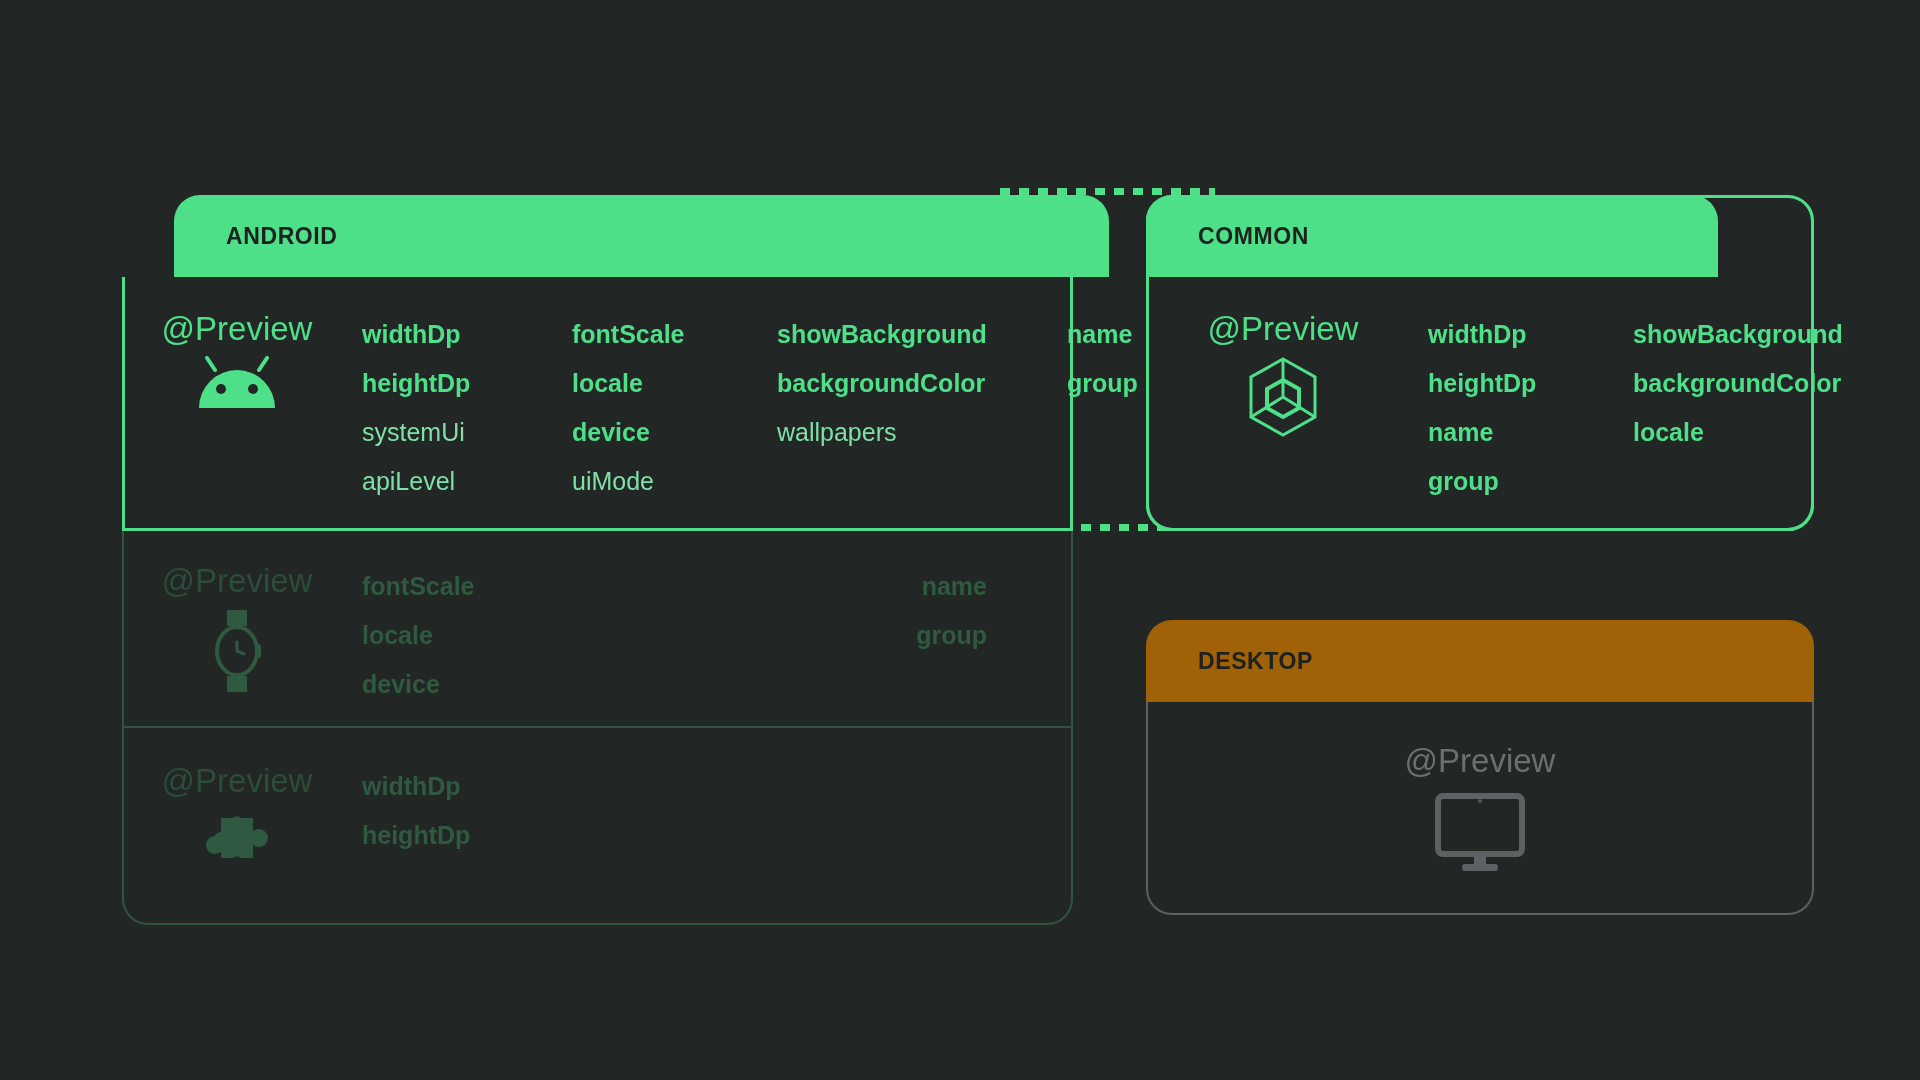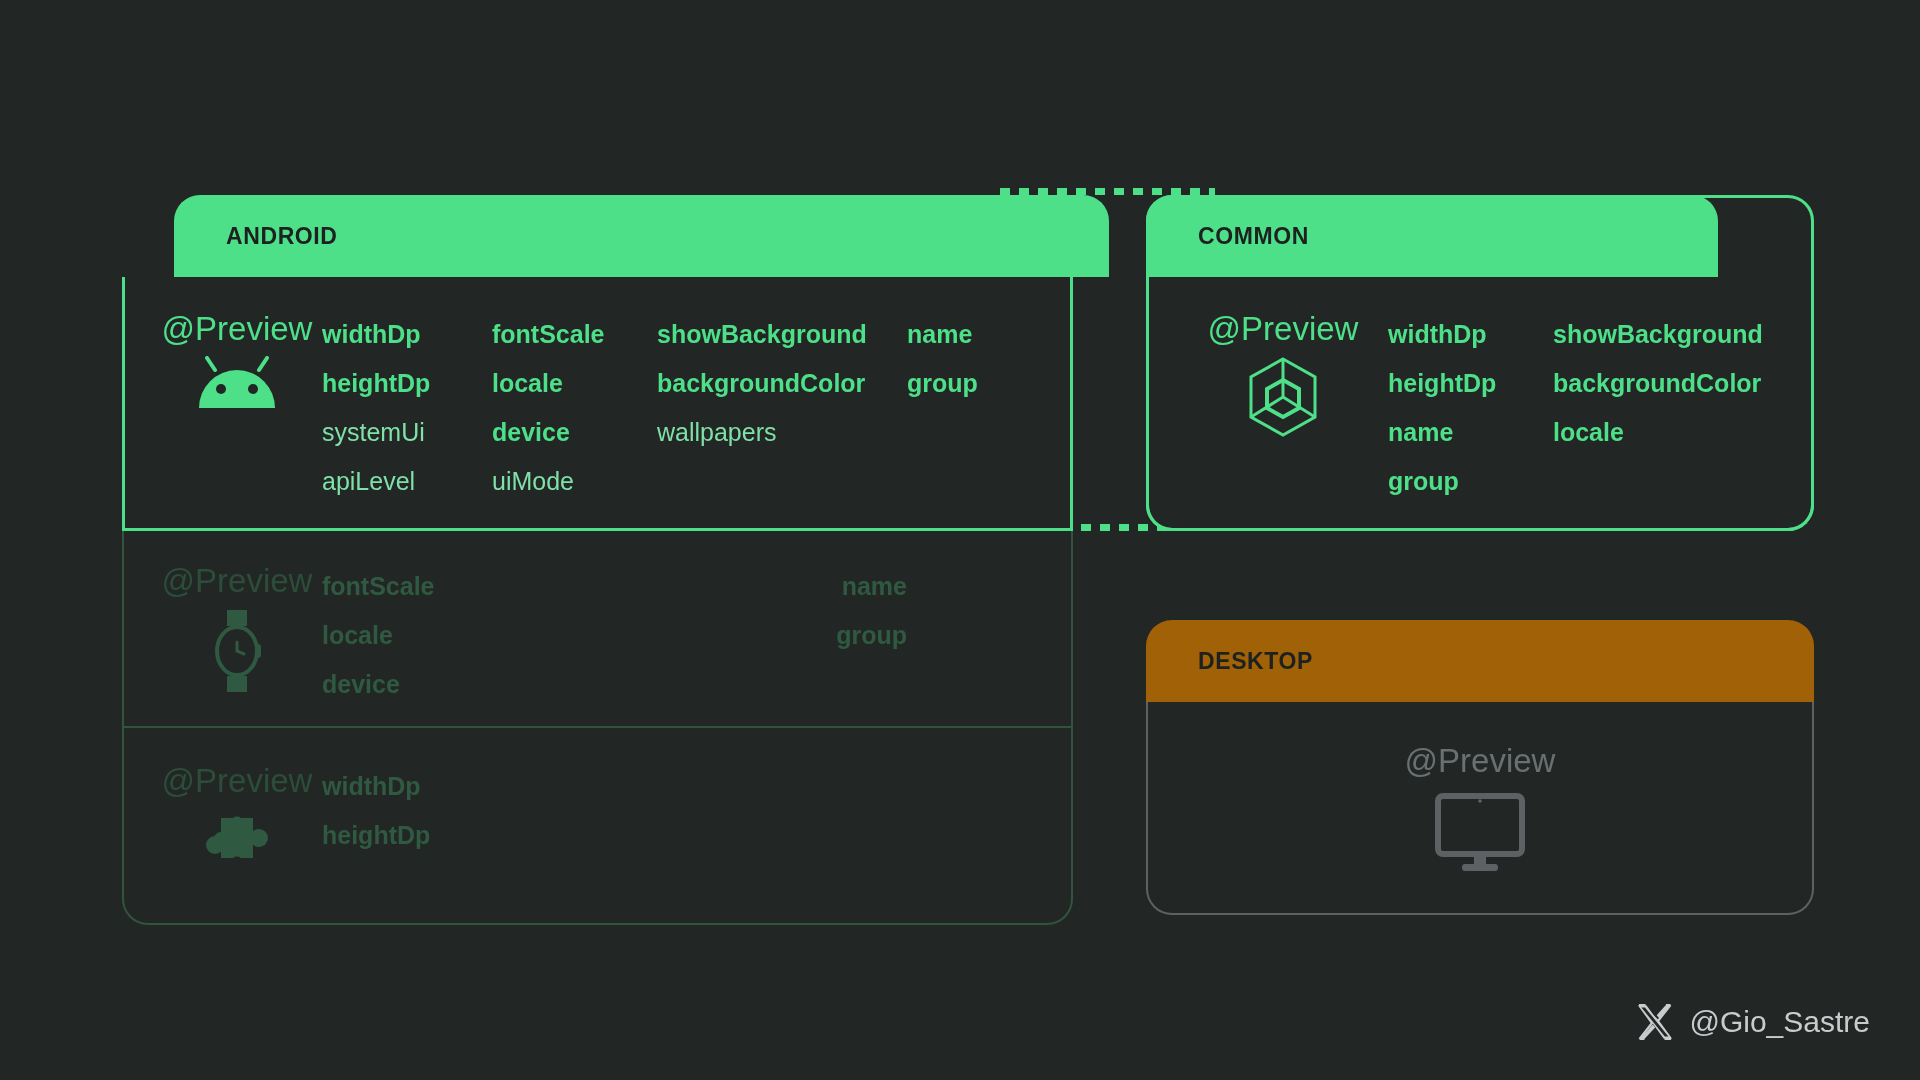--- a/index.html
+++ b/index.html
@@ -114,21 +114,21 @@
   #dots-bottom { left: 1062px; top: 524px; width: 145px; }
 
   
   .rowwrap { position: absolute; display: flex; align-items: flex-start; }
   .preview-label {
     display: flex; flex-direction: column; align-items: center; gap: 8px;
   }
   .preview-label .txt {
     font-size: 33px; font-weight: 400; white-space: nowrap;
   }
-  .col { display: flex; flex-direction: column; }
+  .col { display: flex; flex-direction: column; margin-left: 40px; }
   .col .p {
     font-size: 25px; font-weight: 700; line-height: 49px; white-space: nowrap;
   }
   .col .p.reg { font-weight: 400; }
 
   
   .bright   { color: #4EE089; }
   .pale     { color: #7fe0a8; }
   .dim      { color: #2f5a41; }
   .dimmer   { color: #2b4d39; }
@@ -276,25 +276,14 @@
   <div id="desktop-body">
     <div class="txt gray" style="font-size:33px;">@Preview</div>
     <svg class="icon" width="92" height="82" viewBox="0 0 92 82">
       <rect x="4" y="4" width="84" height="58" rx="5" fill="none" stroke="#5d6164" stroke-width="6"></rect>
       <circle cx="46" cy="9" r="1.8" fill="#5d6164"></circle>
       <rect x="40" y="62" width="12" height="10" fill="#5d6164"></rect>
       <rect x="28" y="72" width="36" height="7" rx="3" fill="#5d6164"></rect>
     </svg>
   </div>
 
-  <div id="footer">
-    <svg width="40" height="40" viewBox="0 0 40 40">
-      <path d="M4 3 L17 21 L4.5 37 M35.5 3 L23 19 M36 37 L22.5 18.5 L6 3 M36 37 H29.5 M4 3 H10.5 M4.5 37 H9.5 M35.5 3 H31" stroke="#c9ccce" stroke-width="2.2" fill="none" stroke-linejoin="round"></path>
-      <path d="M6 3 L35.5 37 H29 L2.5 3 Z" fill="#c9ccce" opacity="0"></path>
-      <path d="M4.2 3.2 h7.2 L36 36.8 h-7.2 Z" fill="#c9ccce"></path>
-      <path d="M5.2 36.8 L17.8 22.4 l2.4 3 L9.6 36.8 Z" fill="#c9ccce"></path>
-      <path d="M30.6 3.2 L35.4 3.2 L24.2 16.3 l-2.5-3.1 Z" fill="#c9ccce"></path>
-      <path d="M6.4 5.4 h3.6 L33.4 34.6 h-3.6 Z" fill="#222725"></path>
-    </svg>
-    <span class="handle">@Gio_Sastre</span>
-  </div>
 
 </div>
 
 </body></html>

